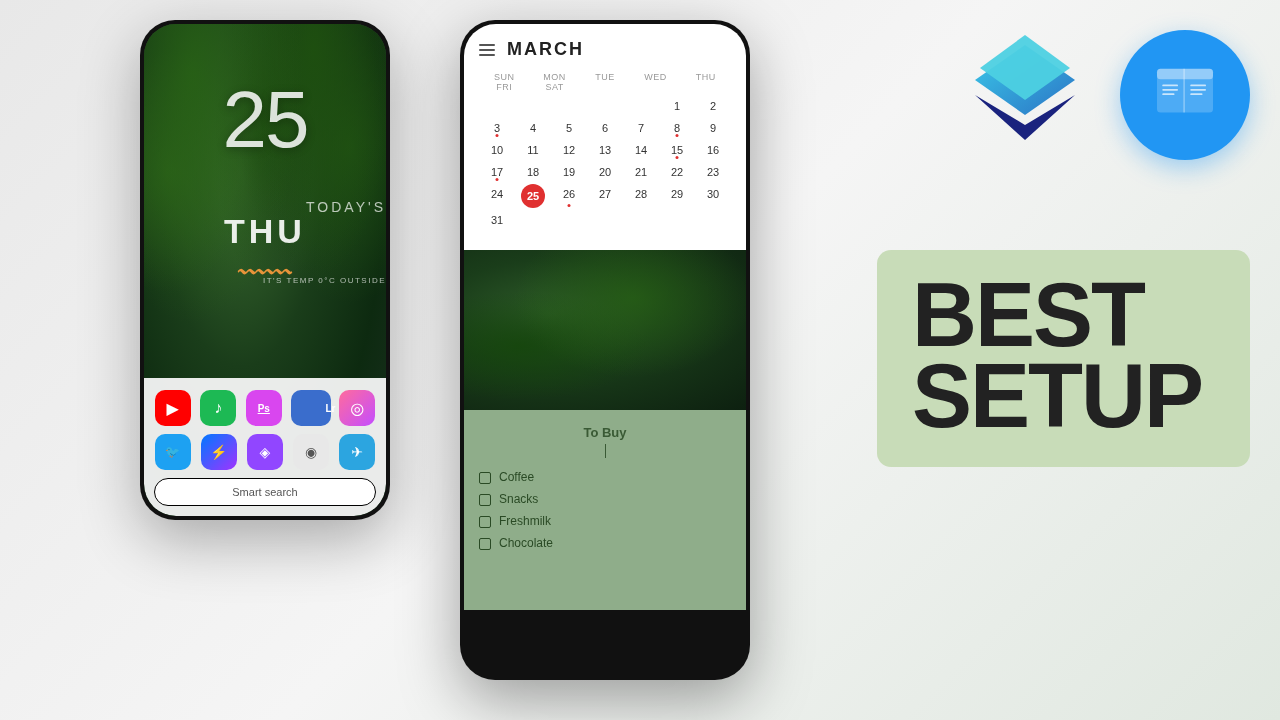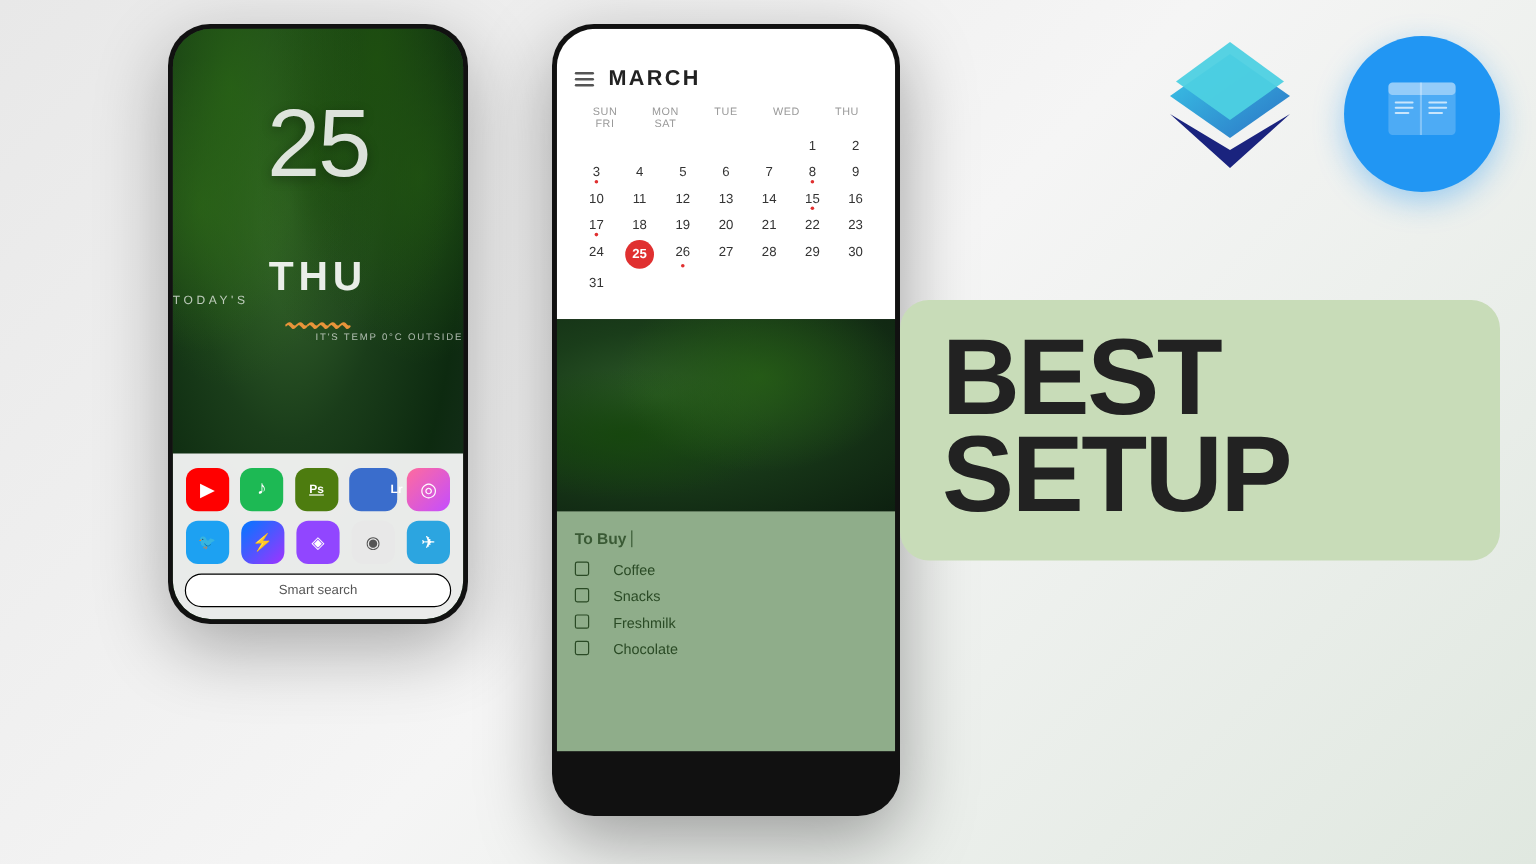--- a/index.html
+++ b/index.html
@@ -67,26 +67,25 @@
       font-size: 80px;
       font-weight: 200;
       letter-spacing: -2px;
       text-shadow: 0 2px 10px rgba(0,0,0,0.3);
     }
 
     .today-label {
       position: absolute;
       top: 175px;
       left: 0; right: 0;
-      text-align: left;
+      text-align: right;
       color: rgba(255,255,255,0.7);
-      font-size: 10px;
+      font-size: 14px;
       letter-spacing: 3px;
       text-transform: uppercase;
-      margin-top: 46px;
     }
 
     .day-display {
       position: absolute;
       top: 188px;
       left: 0; right: 0;
       text-align: center;
       color: rgba(255,255,255,0.9);
       font-size: 34px;
       font-weight: 600;
@@ -136,21 +135,21 @@
       border-radius: 10px;
       display: flex;
       align-items: center;
       justify-content: center;
       font-size: 16px;
       margin: 0 auto;
     }
 
     .app-youtube { background: #ff0000; color: white; }
     .app-spotify { background: #1db954; color: white; }
-    .app-ps { background: #4d7c0f; color: white; text-decoration: underline; }
+    .app-ps { background: #d946ef; color: white; text-decoration: underline; }
     .app-lr { background: #3a6dcc; color: white; padding-left: 40px; }
     .app-camera { background: linear-gradient(135deg, #ff6b9d, #c44dff); color: white; }
     .app-twitter { background: #1da1f2; color: white; }
     .app-messenger { background: linear-gradient(135deg, #0078ff, #a033ff); color: white; }
     .app-twitch { background: #9146ff; color: white; }
     .app-search-circle { background: #e8e8e8; color: #555; }
     .app-telegram { background: #2ca5e0; color: white; }
 
     .smart-search-bar {
       background: white;
@@ -178,21 +177,21 @@
     .phone-right-screen {
       position: absolute;
       inset: 4px;
       border-radius: 32px;
       overflow: hidden;
     }
 
     
     .calendar-section {
       background: white;
-      padding: 31px 15px 20px;
+      padding: 15px 15px 20px;
     }
 
     .cal-header {
       display: flex;
       align-items: center;
       gap: 12px;
       margin-bottom: 12px;
     }
 
     .hamburger-icon {
@@ -293,39 +292,40 @@
     }
 
     .notes-title {
       font-size: 13px;
       color: #3a5a35;
       font-weight: 600;
       margin-bottom: 12px;
       display: flex;
       align-items: center;
       gap: 4px;
+      flex-direction: column;
     }
 
     .notes-cursor {
       width: 1px;
       height: 14px;
       background: #3a5a35;
       display: inline-block;
       animation: blink 1s infinite;
     }
 
     @keyframes blink {
       0%, 50% { opacity: 1; }
       51%, 100% { opacity: 0; }
     }
 
     .note-item {
       display: flex;
-      align-items: flex-start;
-      gap: 20px;
+      align-items: flex-end;
+      gap: 8px;
       margin-bottom: 8px;
       font-size: 12px;
       color: #2a4a25;
     }
 
     .note-checkbox {
       width: 12px;
       height: 12px;
       border: 1.5px solid #2a4a25;
       border-radius: 2px;
@@ -362,23 +362,23 @@
       box-shadow: 0 8px 25px rgba(33,150,243,0.4);
       position: relative;
     }
 
     
     .best-setup-container {
       position: absolute;
       right: 30px;
       top: 250px;
       background: #c8dcb8;
-      border-radius: 24px;
+      border-radius: 14px;
       padding: 25px 35px 30px;
-      width: 500px;
+      width: 373px;
     }
 
     .best-text {
       font-size: 90px;
       font-weight: 900;
       color: #222;
       line-height: 0.9;
       letter-spacing: -2px;
     }
 

